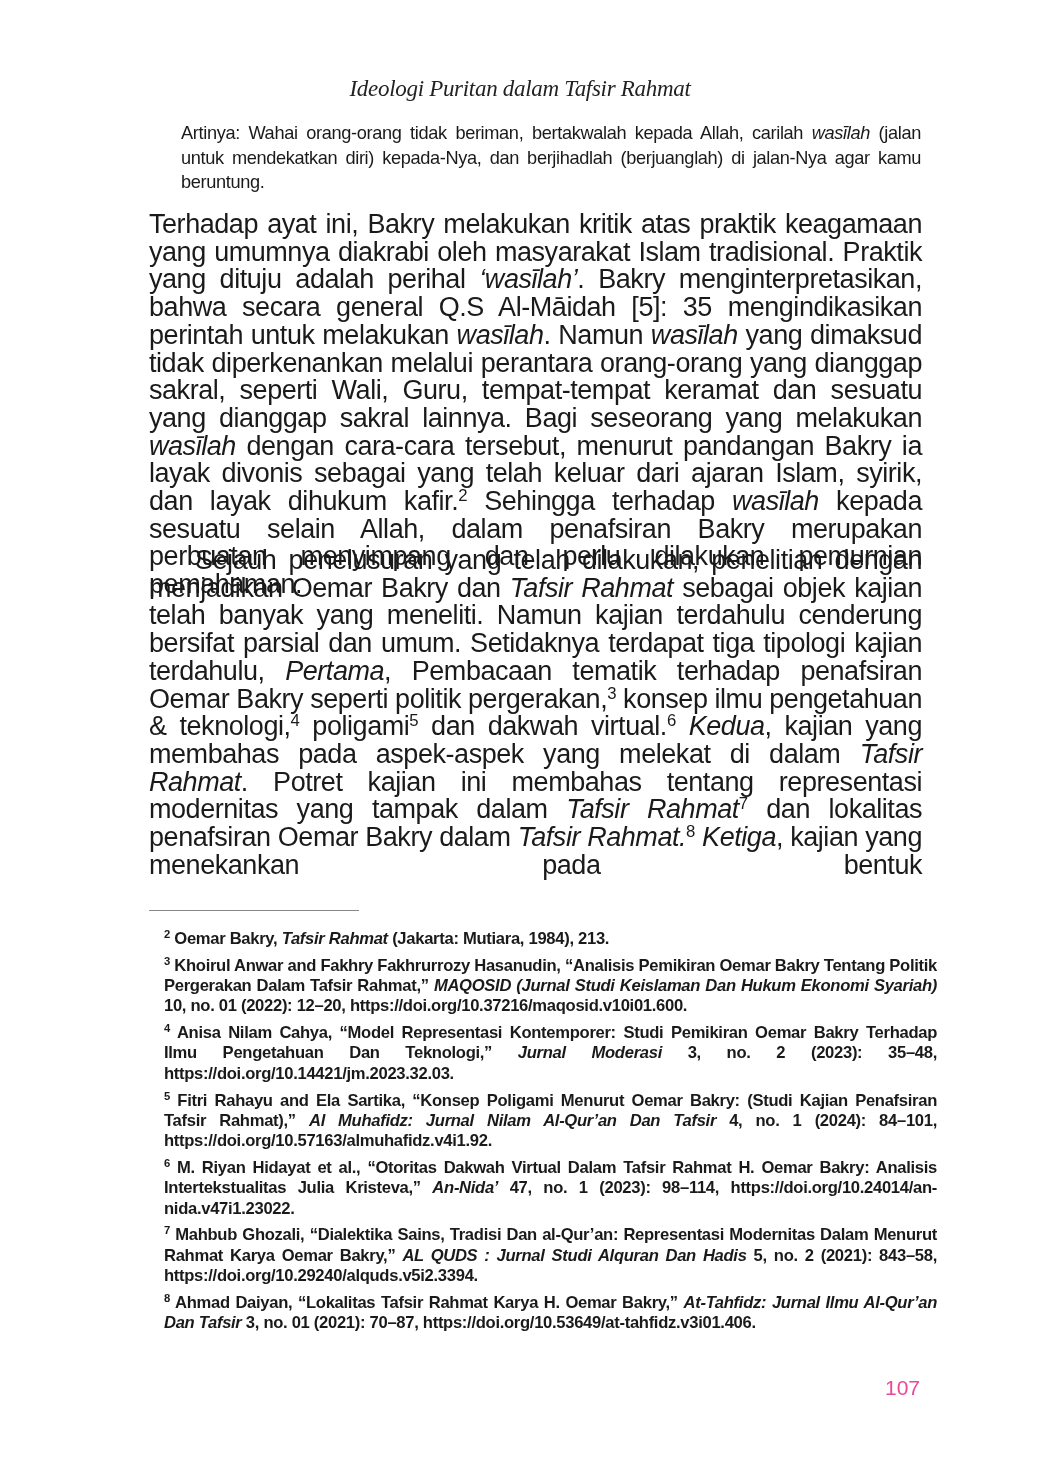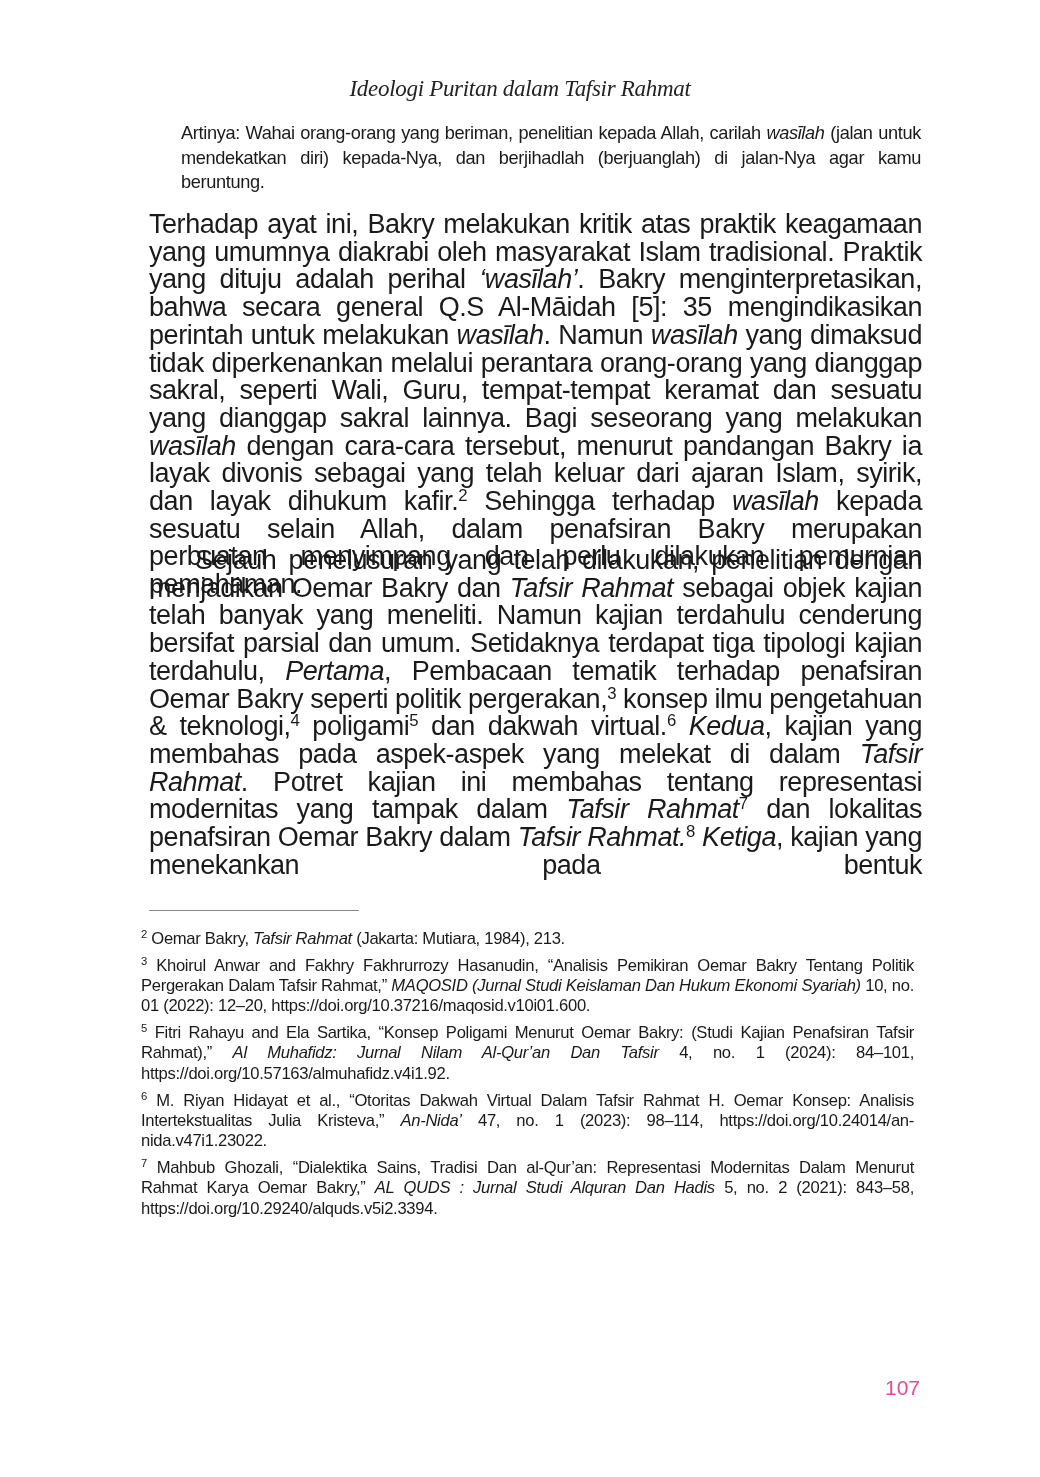--- a/index.html
+++ b/index.html
@@ -23,56 +23,59 @@
     .p1 { top: 211px; }
     .p2 { top: 547px; text-indent: 46px; }
     .body p, .translation p { margin: 0; }
     .last-line-justify { text-align-last: justify; }
     sup { font-size: 0.62em; vertical-align: 0.55em; line-height: 0; }
     .rule {
       position: absolute; left: 149px; top: 910px; width: 210px; height: 0;
       border-top: 1.5px solid #888;
     }
     .footnotes {
-      position: absolute; left: 141px; top: 929px; width: 773px;
+      position: absolute; left: 164px; top: 929px; width: 773px;
       font-family: "Liberation Sans", sans-serif; font-size: 16.6px; line-height: 20.3px;
       letter-spacing: -0.3px;
+      font-weight: bold;
     }
     .fn { margin: 0 0 6.5px 0; text-align: justify; }
     .fn sup { font-size: 0.68em; vertical-align: 0.5em; }
     .page-number {
       position: absolute; top: 1376px; right: 120px;
       font-family: "Liberation Sans", sans-serif; font-size: 21px; color: #ec4899;
     }
     i { font-style: italic; }
   </style>
 </head>
 <body>
 
 <div class="page">
 
   <div class="running-header">Ideologi Puritan dalam Tafsir Rahmat</div>
 
   <div class="translation">
-    <p><span>Artinya: Wahai orang-orang yang beriman, penelitian kepada Allah, carilah </span><i>wasīlah</i><span> (jalan untuk mendekatkan diri) kepada-Nya, dan berjihadlah (berjuanglah) di jalan-Nya agar kamu beruntung.</span></p>
+    <p><span>Artinya: Wahai orang-orang tidak beriman, bertakwalah kepada Allah, carilah </span><i>wasīlah</i><span> (jalan untuk mendekatkan diri) kepada-Nya, dan berjihadlah (berjuanglah) di jalan-Nya agar kamu beruntung.</span></p>
   </div>
 
   <div class="body p1">
     <p><span>Terhadap ayat ini, Bakry melakukan kritik atas praktik keagamaan yang umumnya diakrabi oleh masyarakat Islam tradisional. Praktik yang dituju adalah perihal </span><i>‘wasīlah’</i><span>. Bakry menginterpretasikan, bahwa secara general Q.S Al-Māidah [5]: 35 mengindikasikan perintah untuk melakukan </span><i>wasīlah</i><span>. Namun </span><i>wasīlah</i><span> yang dimaksud tidak diperkenankan melalui perantara orang-orang yang dianggap sakral, seperti Wali, Guru, tempat-tempat keramat dan sesuatu yang dianggap sakral lainnya. Bagi seseorang yang melakukan </span><i>wasīlah</i><span> dengan cara-cara tersebut, menurut pandangan Bakry ia layak divonis sebagai yang telah keluar dari ajaran Islam, syirik, dan layak dihukum kafir.</span><sup>2</sup><span> Sehingga terhadap </span><i>wasīlah</i><span> kepada sesuatu selain Allah, dalam penafsiran Bakry merupakan perbuatan menyimpang dan perlu dilakukan pemurnian pemahaman.</span></p>
   </div>
 
   <div class="body p2">
     <p class="last-line-justify"><span>Sejauh penelusuran yang telah dilakukan, penelitian dengan menjadikan Oemar Bakry dan </span><i>Tafsir Rahmat</i><span> sebagai objek kajian telah banyak yang meneliti. Namun kajian terdahulu cenderung bersifat parsial dan umum. Setidaknya terdapat tiga tipologi kajian terdahulu, </span><i>Pertama</i><span>, Pembacaan tematik terhadap penafsiran Oemar Bakry seperti politik pergerakan,</span><sup>3</sup><span> konsep ilmu pengetahuan &amp; teknologi,</span><sup>4</sup><span> poligami</span><sup>5</sup><span> dan dakwah virtual.</span><sup>6</sup> <i>Kedua</i><span>, kajian yang membahas pada aspek-aspek yang melekat di dalam </span><i>Tafsir Rahmat</i><span>. Potret kajian ini membahas tentang representasi modernitas yang tampak dalam </span><i>Tafsir Rahmat</i><sup>7</sup><span> dan lokalitas penafsiran Oemar Bakry dalam </span><i>Tafsir Rahmat.</i><sup>8</sup> <i>Ketiga</i><span>, kajian yang menekankan pada bentuk</span></p>
   </div>
 
   <div class="rule"></div>
 
   <div class="footnotes">
     <p class="fn"><sup>2</sup><span> Oemar Bakry, </span><i>Tafsir Rahmat</i><span> (Jakarta: Mutiara, 1984), 213.</span></p>
     <p class="fn"><sup>3</sup><span> Khoirul Anwar and Fakhry Fakhrurrozy Hasanudin, “Analisis Pemikiran Oemar Bakry Tentang Politik Pergerakan Dalam Tafsir Rahmat,” </span><i>MAQOSID (Jurnal Studi Keislaman Dan Hukum Ekonomi Syariah)</i><span> 10, no. 01 (2022): 12–20, https://doi.org/10.37216/maqosid.v10i01.600.</span></p>
+    <p class="fn"><sup>4</sup><span> Anisa Nilam Cahya, “Model Representasi Kontemporer: Studi Pemikiran Oemar Bakry Terhadap Ilmu Pengetahuan Dan Teknologi,” </span><i>Jurnal Moderasi</i><span> 3, no. 2 (2023): 35–48, https://doi.org/10.14421/jm.2023.32.03.</span></p>
     <p class="fn"><sup>5</sup><span> Fitri Rahayu and Ela Sartika, “Konsep Poligami Menurut Oemar Bakry: (Studi Kajian Penafsiran Tafsir Rahmat),” </span><i>Al Muhafidz: Jurnal Nilam Al-Qur’an Dan Tafsir</i><span> 4, no. 1 (2024): 84–101, https://doi.org/10.57163/almuhafidz.v4i1.92.</span></p>
-    <p class="fn"><sup>6</sup><span> M. Riyan Hidayat et al., “Otoritas Dakwah Virtual Dalam Tafsir Rahmat H. Oemar Konsep: Analisis Intertekstualitas Julia Kristeva,” </span><i>An-Nida’</i><span> 47, no. 1 (2023): 98–114, https://doi.org/10.24014/an-nida.v47i1.23022.</span></p>
+    <p class="fn"><sup>6</sup><span> M. Riyan Hidayat et al., “Otoritas Dakwah Virtual Dalam Tafsir Rahmat H. Oemar Bakry: Analisis Intertekstualitas Julia Kristeva,” </span><i>An-Nida’</i><span> 47, no. 1 (2023): 98–114, https://doi.org/10.24014/an-nida.v47i1.23022.</span></p>
     <p class="fn"><sup>7</sup><span> Mahbub Ghozali, “Dialektika Sains, Tradisi Dan al-Qur’an: Representasi Modernitas Dalam Menurut Rahmat Karya Oemar Bakry,” </span><i>AL QUDS : Jurnal Studi Alquran Dan Hadis</i><span> 5, no. 2 (2021): 843–58, https://doi.org/10.29240/alquds.v5i2.3394.</span></p>
+    <p class="fn"><sup>8</sup><span> Ahmad Daiyan, “Lokalitas Tafsir Rahmat Karya H. Oemar Bakry,” </span><i>At-Tahfidz: Jurnal Ilmu Al-Qur’an Dan Tafsir</i><span> 3, no. 01 (2021): 70–87, https://doi.org/10.53649/at-tahfidz.v3i01.406.</span></p>
   </div>
 
   <div class="page-number">107</div>
 
 </div>
 
 </body></html>

